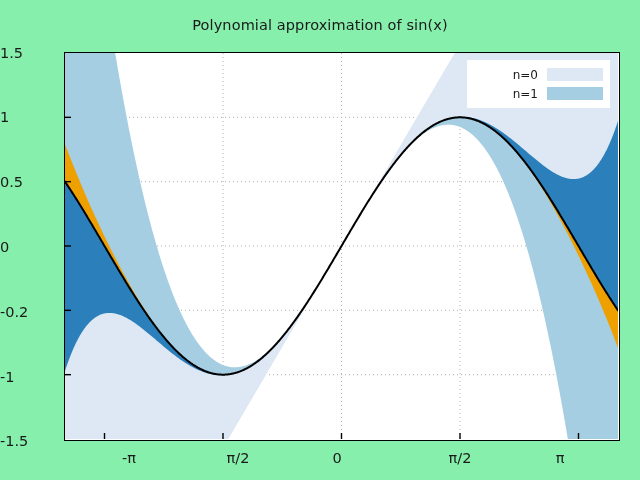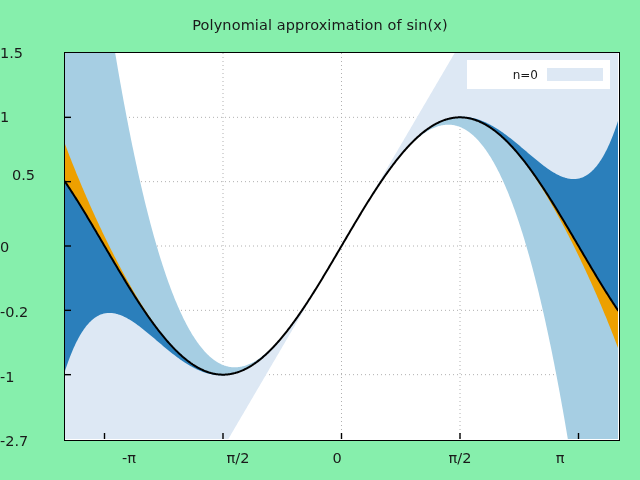--- a/index.html
+++ b/index.html
@@ -124,25 +124,25 @@
 </style>
 </head>
 <body>
 
 <div id="figure">
 
   <div id="chart-title">Polynomial approximation of sin(x)</div>
 
   <div class="ytick-label" style="top:45px;">1.5</div>
   <div class="ytick-label" style="top:109px;">1</div>
-  <div class="ytick-label" style="top:167px;padding-left:12px;">0.5</div>
+  <div class="ytick-label" style="top:174px;">0.5</div>
   <div class="ytick-label" style="top:239px;">0</div>
   <div class="ytick-label" style="top:304px;">-0.2</div>
   <div class="ytick-label" style="top:369px;">-1</div>
-  <div class="ytick-label" style="top:433px;">-2.7</div>
+  <div class="ytick-label" style="top:433px;">-1.5</div>
 
   <div id="plot-area">
     <svg id="plot-canvas" width="553" height="386" viewBox="0 0 553 386">
         <line x1="0" y1="64.33333333333331" x2="553" y2="64.33333333333331" stroke="#b0b0b0" stroke-width="1" stroke-dasharray="1,3"></line>
         <line x1="0" y1="128.66666666666669" x2="553" y2="128.66666666666669" stroke="#b0b0b0" stroke-width="1" stroke-dasharray="1,3"></line>
         <line x1="0" y1="193" x2="553" y2="193" stroke="#b0b0b0" stroke-width="1" stroke-dasharray="1,3"></line>
         <line x1="0" y1="257.33333333333337" x2="553" y2="257.33333333333337" stroke="#b0b0b0" stroke-width="1" stroke-dasharray="1,3"></line>
         <line x1="0" y1="321.6666666666667" x2="553" y2="321.6666666666667" stroke="#b0b0b0" stroke-width="1" stroke-dasharray="1,3"></line>
         <line x1="39.50000000000002" y1="0" x2="39.50000000000002" y2="386" stroke="#b0b0b0" stroke-width="1" stroke-dasharray="1,3"></line>
         <line x1="158.00000000000003" y1="0" x2="158.00000000000003" y2="386" stroke="#b0b0b0" stroke-width="1" stroke-dasharray="1,3"></line>
@@ -171,15 +171,19 @@
   <div class="xtick-label" style="left:203px; top:450px;">π/2</div>
   <div class="xtick-label" style="left:302px; top:450px;">0</div>
   <div class="xtick-label" style="left:425px; top:450px;">π/2</div>
   <div class="xtick-label" style="left:525px; top:450px;">π</div>
 
   <div id="legend">
     <div class="legend-row">
       <span class="legend-label">n=0</span>
       <span class="legend-swatch" style="background:#dde8f4;"></span>
     </div>
+    <div class="legend-row">
+      <span class="legend-label">n=1</span>
+      <span class="legend-swatch" style="background:#a6cee3;"></span>
+    </div>
   </div>
 
 </div>
 
 </body></html>

